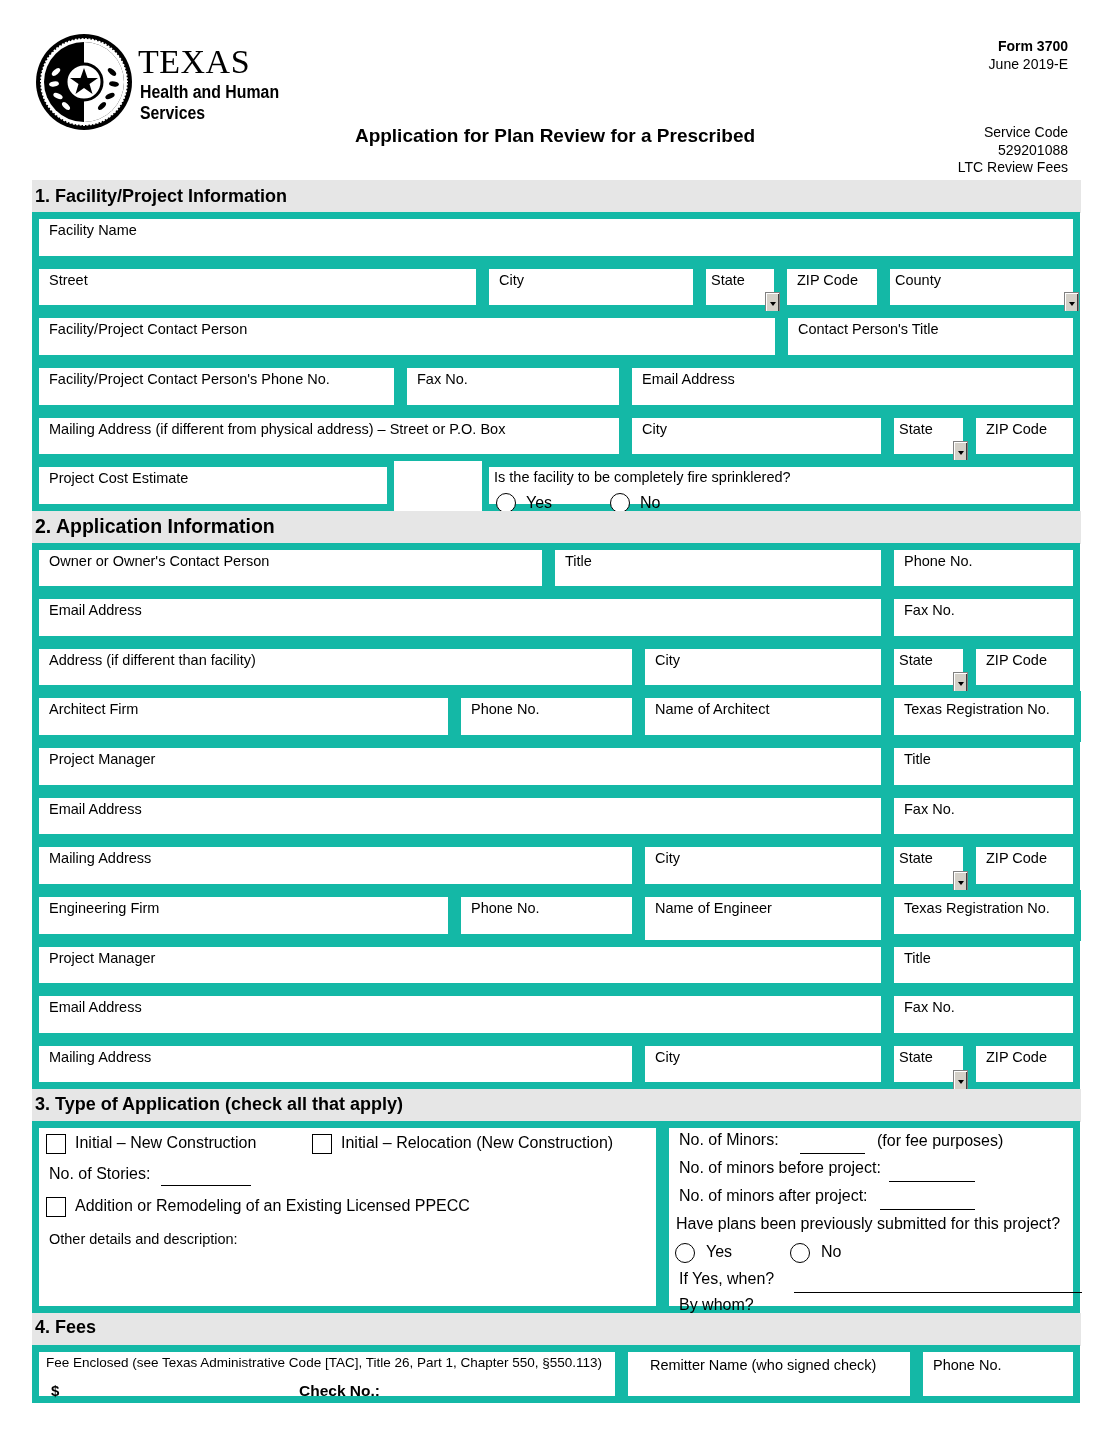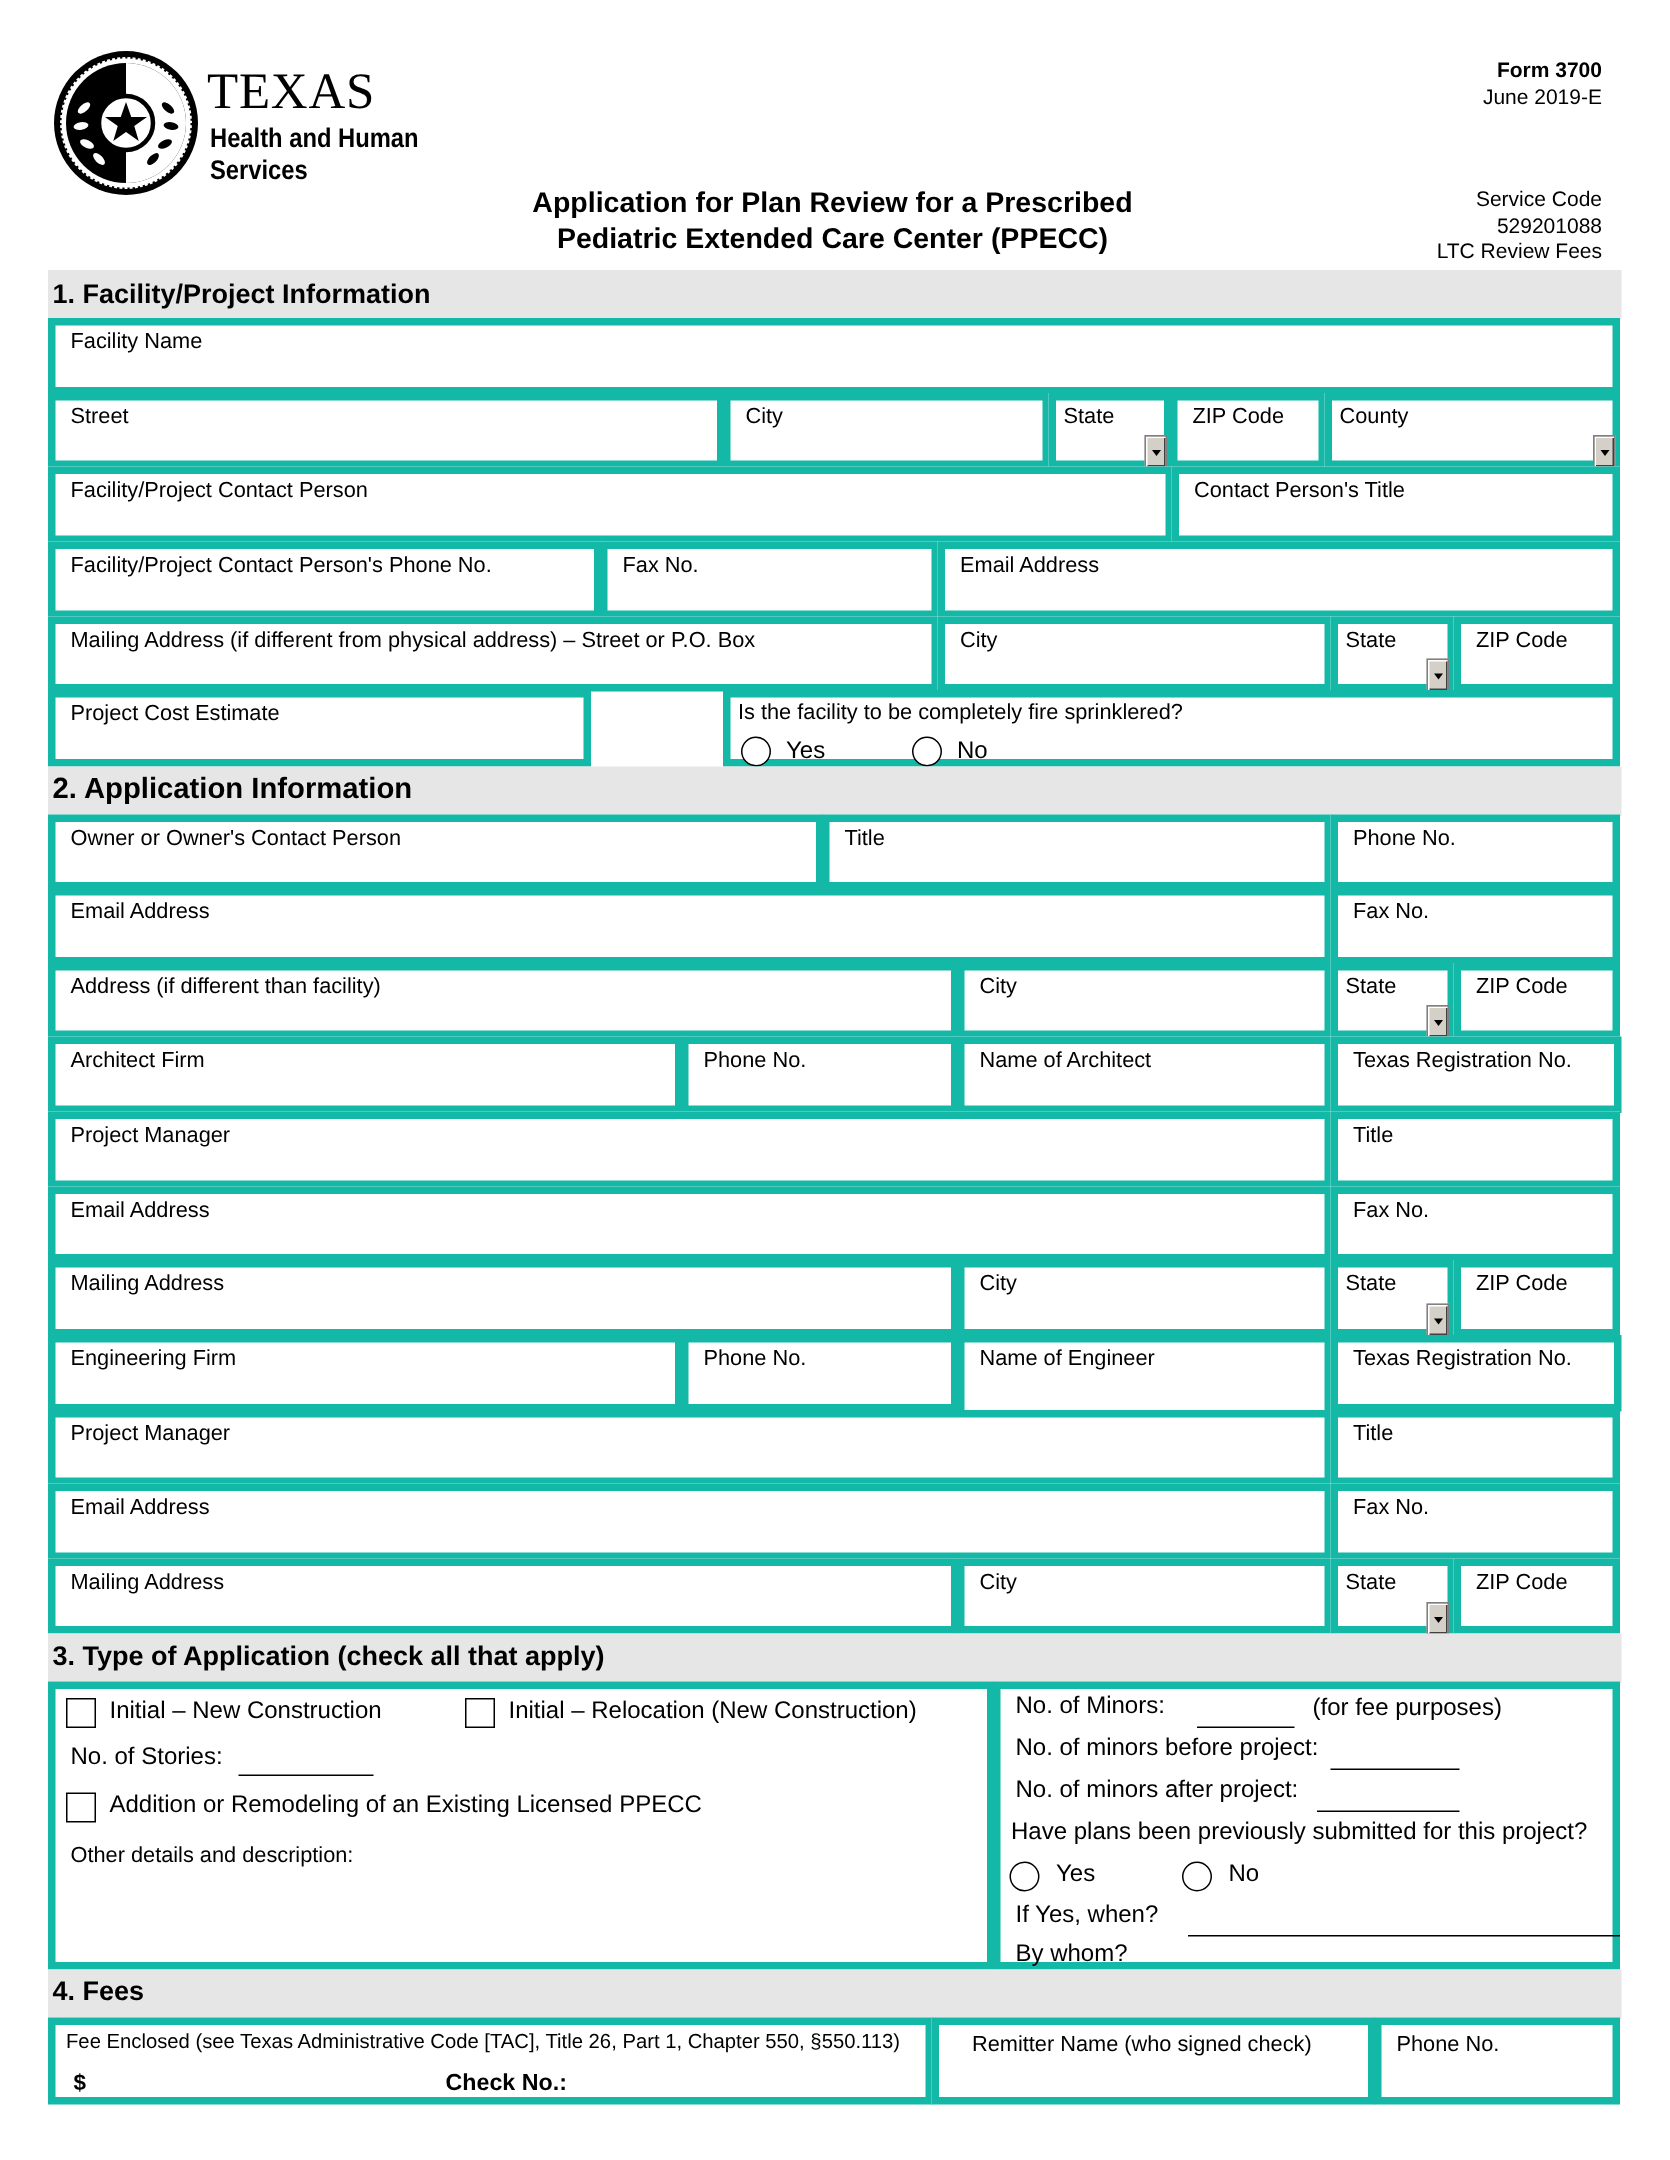--- a/index.html
+++ b/index.html
@@ -6,21 +6,21 @@
   body { width:1113px; height:1440px; position:relative; font-family:"Liberation Sans", sans-serif; color:#000; overflow:hidden; }
   .abs { position:absolute; }
   .logo { left:34px; top:32px; width:100px; height:100px; }
   .logo-texas { left:138px; top:44px; font-family:"Liberation Serif", serif; font-size:34px; letter-spacing:0.5px; line-height:36px; }
   .logo-sub { left:140px; top:82px; font-size:18px; font-weight:bold; line-height:21px; transform:scaleX(0.88); transform-origin:left top; }
   .form-no { right:45px; top:38px; font-size:14px; font-weight:bold; text-align:right; }
   .form-date { right:45px; top:56px; font-size:14px; text-align:right; }
   .svc { right:45px; top:124px; font-size:14px; text-align:right; line-height:17.5px; }
   .title { left:300px; width:510px; top:124px; text-align:center; font-size:19px; font-weight:bold; line-height:24px; }
   .sec { left:32px; width:1049px; background:#e6e6e6; font-weight:bold; font-size:18px; padding-left:3px; box-sizing:border-box; }
-  .cell { position:absolute; border:5px solid #14b8a6; box-sizing:border-box; background:#fff; }
+  .cell { position:absolute; border:7px solid #14b8a6; box-sizing:border-box; background:#fff; }
   .lbl { position:absolute; left:10px; top:3px; font-size:14.5px; white-space:nowrap; }
   .dd { position:absolute; width:15px; height:22px; background:#d4d0c8; border:1px solid #808080; box-shadow:inset 1px 1px 0 #fff, inset -1px -1px 0 #404040; box-sizing:border-box; }
   .dd::after { content:""; position:absolute; left:4px; top:9px; border-left:3px solid transparent; border-right:3px solid transparent; border-top:4px solid #000; }
   .radio { position:absolute; width:20px; height:20px; border:1.3px solid #000; border-radius:50%; box-sizing:border-box; background:#fff; }
   .chk { position:absolute; width:20px; height:20px; border:1.3px solid #000; box-sizing:border-box; background:#fff; }
   .t { position:absolute; white-space:nowrap; font-size:16px; }
   .line { position:absolute; border-bottom:1px solid #000; height:0; }
 </style>
 </head>
 <body>
@@ -48,21 +48,20 @@
 </svg>
 <div class="abs logo-texas">TEXAS</div>
 <div class="abs logo-sub">
   <div>Health and Human</div>
   <div>Services</div>
 </div>
 <div class="abs form-no">Form 3700</div>
 <div class="abs form-date">June 2019-E</div>
 <div class="abs title">
   <div>Application for Plan Review for a Prescribed</div>
-  <div>Pediatric Extended Care Center (PPECC)</div>
 </div>
 <div class="abs svc">
   <div>Service Code</div>
   <div>529201088</div>
   <div>LTC Review Fees</div>
 </div>
 
 <div class="abs sec" style="top:180px;height:33px;line-height:32px;">1. Facility/Project Information</div>
 
 <div class="cell" style="left:32px;top:212px;width:1048px;height:51px;">

